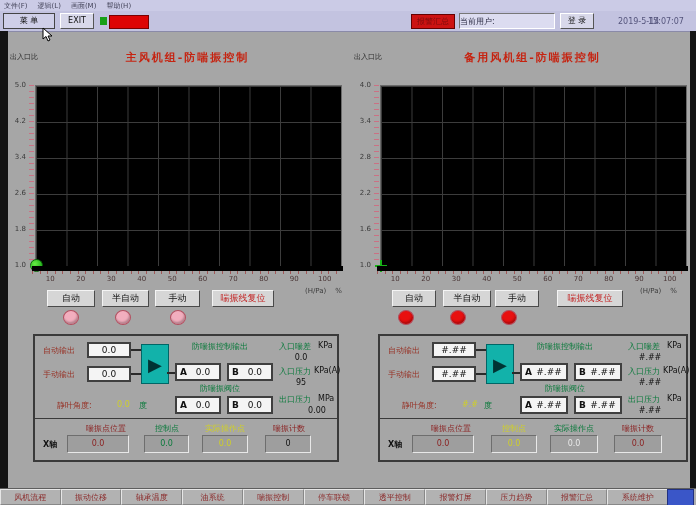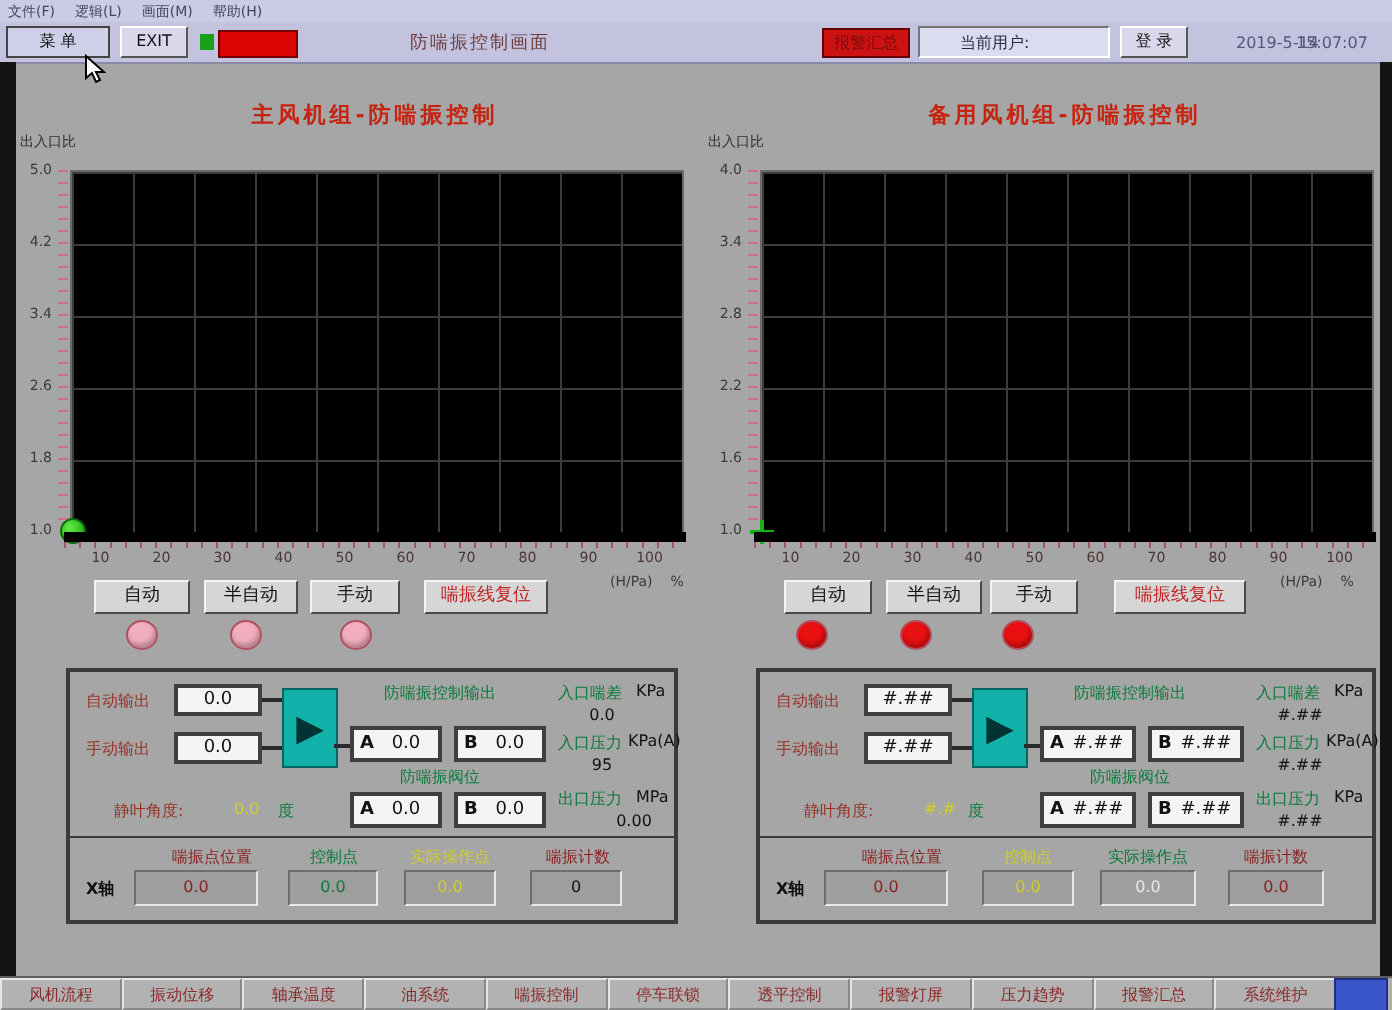--- a/index.html
+++ b/index.html
@@ -19,28 +19,28 @@
   .exit-btn{left:60px;top:2px;width:34px;height:16px;}
   .grn-ico{position:absolute;left:100px;top:6px;width:7px;height:8px;background:#18a018;}
   .alarm-banner{position:absolute;left:109px;top:4px;width:38px;height:12px;background:#dd0404;
                 border:1px solid #7a0000;}
   .tb-title{position:absolute;left:160px;top:4px;width:160px;text-align:center;font-size:9px;
             color:#6d3c3c;letter-spacing:1px;}
   .alarm-btn{left:411px;top:3px;width:44px;height:15px;background:#cc1212;color:#7a0c0c;
              border:1px solid #660000;font-size:8px;line-height:13px;}
   .user-box{position:absolute;left:459px;top:2px;width:96px;height:16px;background:#dcdcf0;
             border:1px solid #777;border-bottom-color:#fff;border-right-color:#fff;
-            font-size:8px;color:#2c2c44;line-height:15px;padding-left:20px;box-sizing:border-box;}
+            font-size:8px;color:#2c2c44;line-height:15px;padding-left:0;box-sizing:border-box;}
   .login-btn{left:560px;top:2px;width:34px;height:16px;}
   .tb-date,.tb-time{position:absolute;top:6px;font-size:8px;color:#55557c;}
   .tb-date{left:618px;} .tb-time{left:648px;}
   
   .edge{position:absolute;top:31px;height:457px;background:#141414;}
   .edge.l{left:0;width:8px;} .edge.r{left:690px;width:6px;}
-  .corner-label{position:absolute;font-size:7px;color:#2c2c2c;margin-top:14px;}
+  .corner-label{position:absolute;font-size:7px;color:#2c2c2c;}
   .chart-title{position:absolute;width:305px;text-align:center;font-size:11px;font-weight:bold;
                color:#c62310;letter-spacing:2px;}
   .plot{position:absolute;width:305px;height:180px;background:#000;
         border:1px solid #6a6a6a;border-bottom:none;box-sizing:content-box;
         background-image:linear-gradient(to right,#3c3c3c 1px,transparent 1px),
                          linear-gradient(to bottom,#3c3c3c 1px,transparent 1px);
         background-size:30.5px 36px;}
   .ytickstrip{position:absolute;width:5px;height:180px;
         background:repeating-linear-gradient(to bottom,rgba(205,110,130,.95) 0 1px,transparent 1px 6px);}
   .ylabels{position:absolute;width:20px;height:180px;}
@@ -103,21 +103,20 @@
       <span>逻辑(L)</span>
       <span>画面(M)</span>
       <span>帮助(H)</span>
     </div>
 
   <div class="toolbar">
     <button class="tb-btn menu-btn">菜 单</button>
     <button class="tb-btn exit-btn">EXIT</button>
     <span class="grn-ico"></span>
     <div class="alarm-banner"></div>
-    <div class="tb-title">防喘振控制画面</div>
     <button class="tb-btn alarm-btn">报警汇总</button>
     <div class="user-box">
       <span>当前用户:</span>
       <span></span>
     </div>
     <button class="tb-btn login-btn">登 录</button>
     <span class="tb-date">2019-5-14</span>
     <span class="tb-time">15:07:07</span>
   </div>
 

